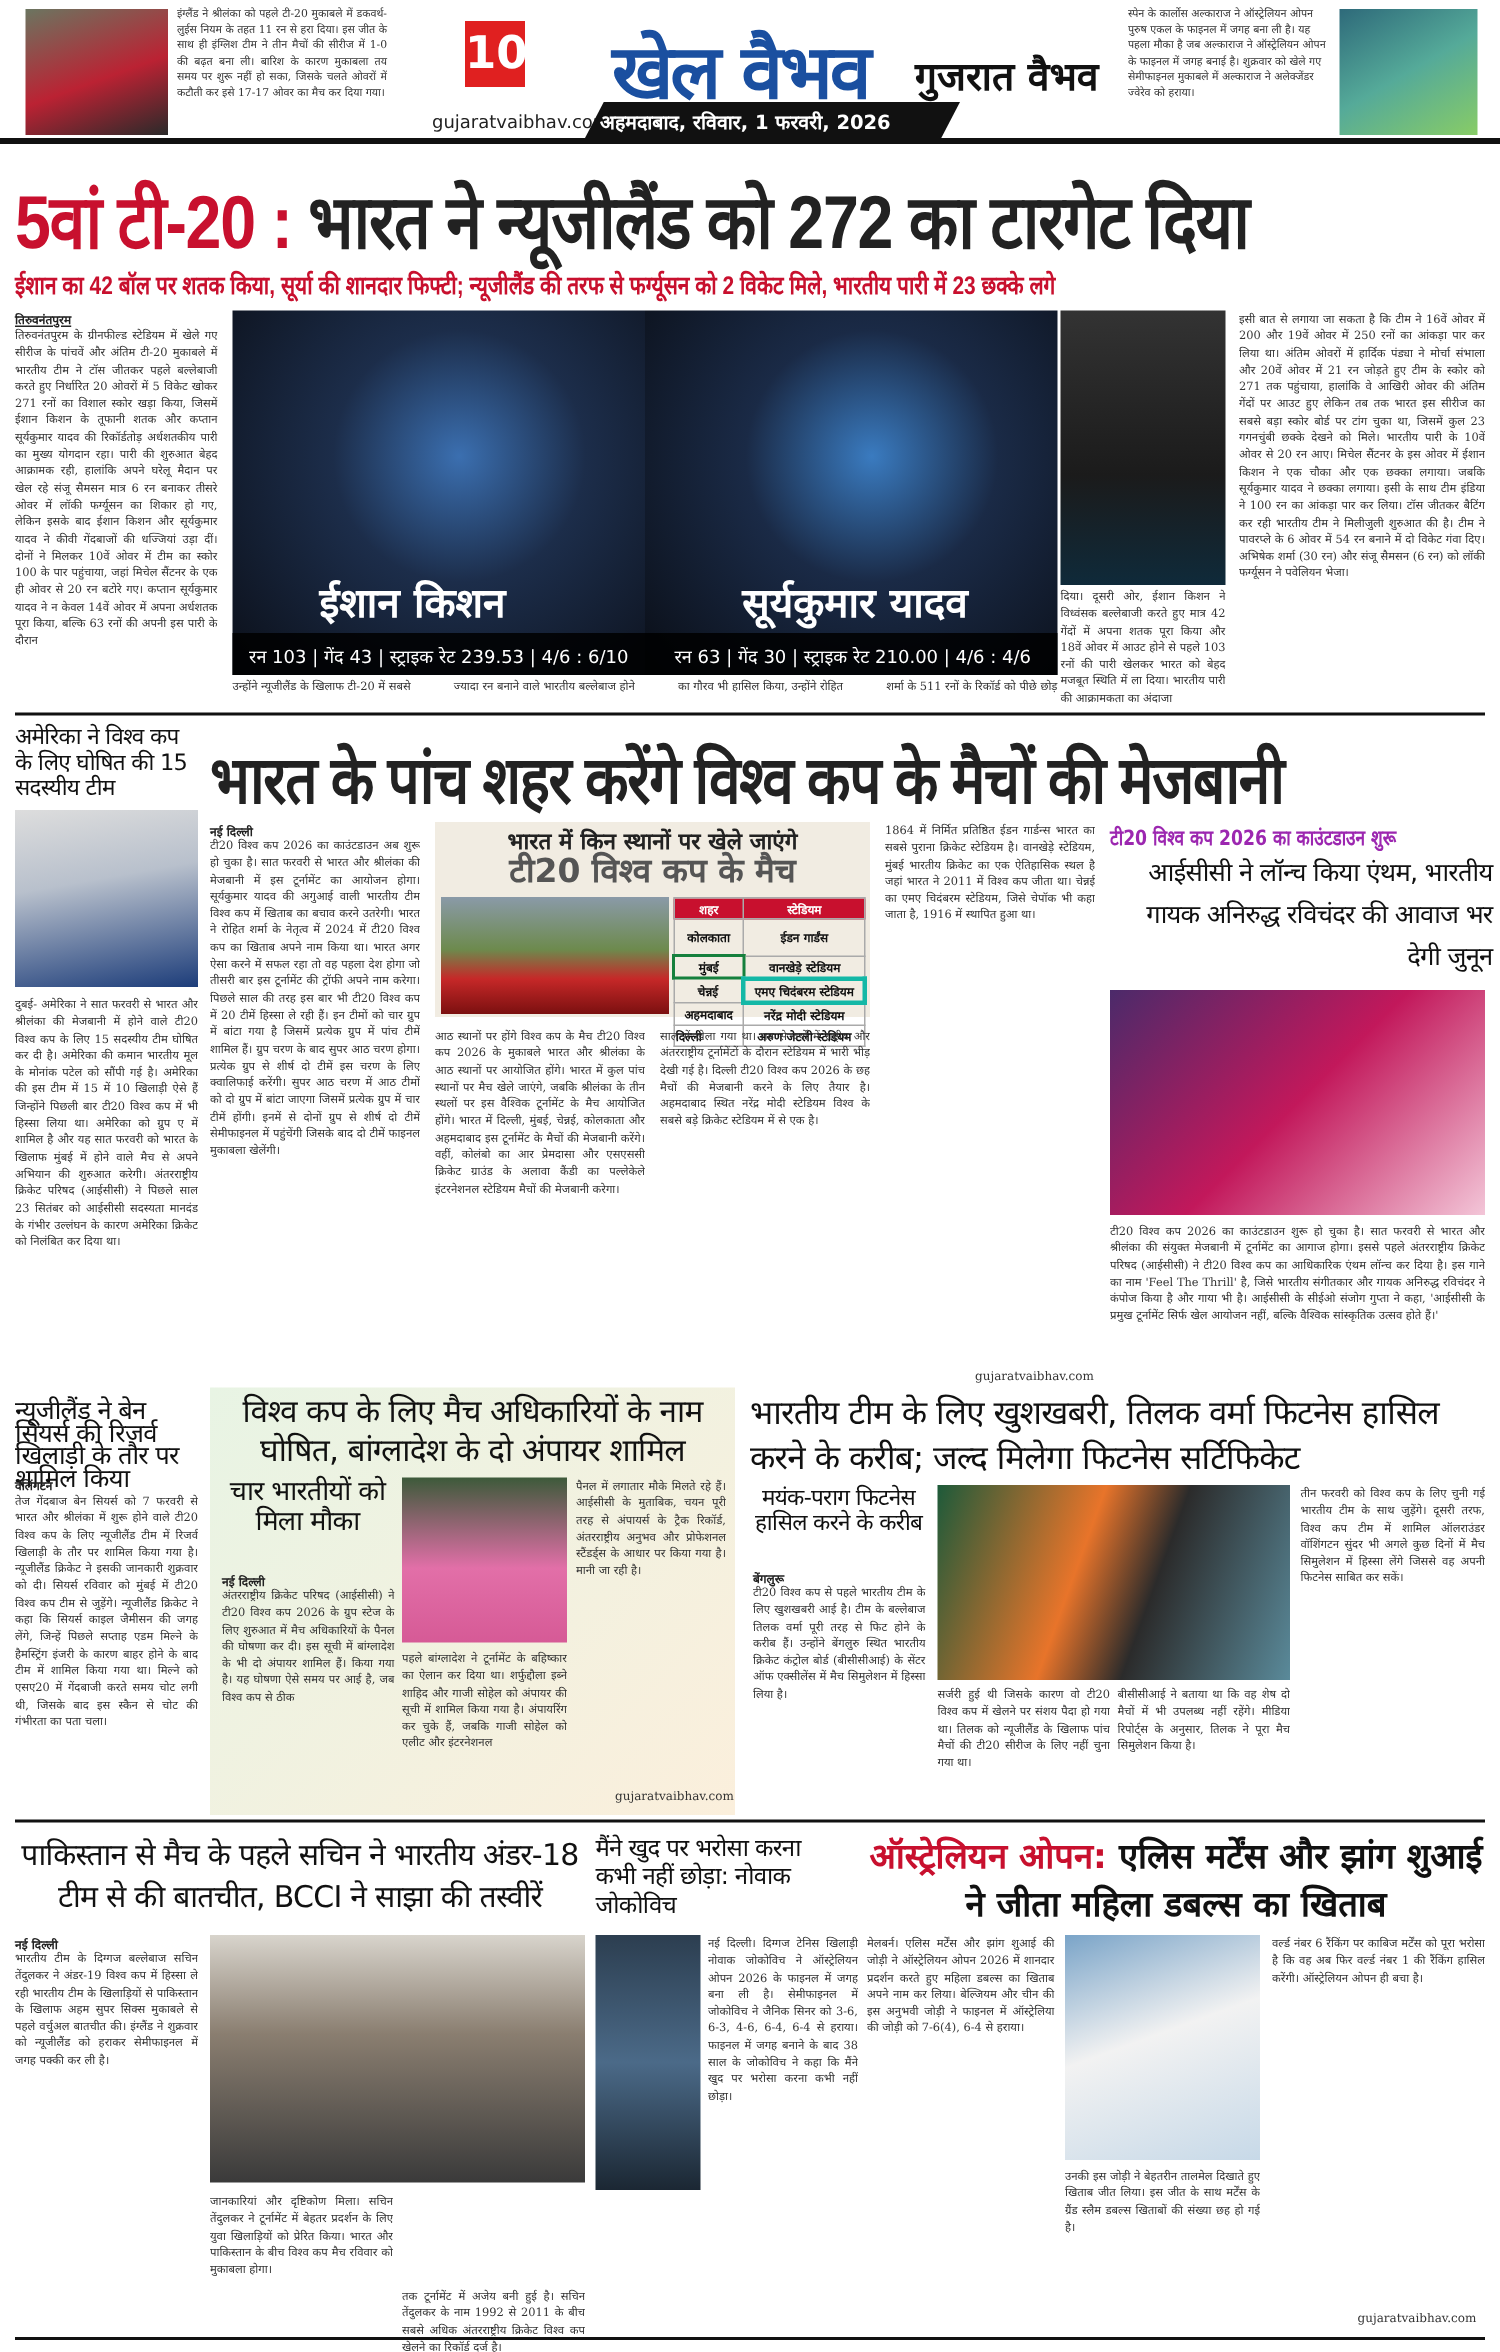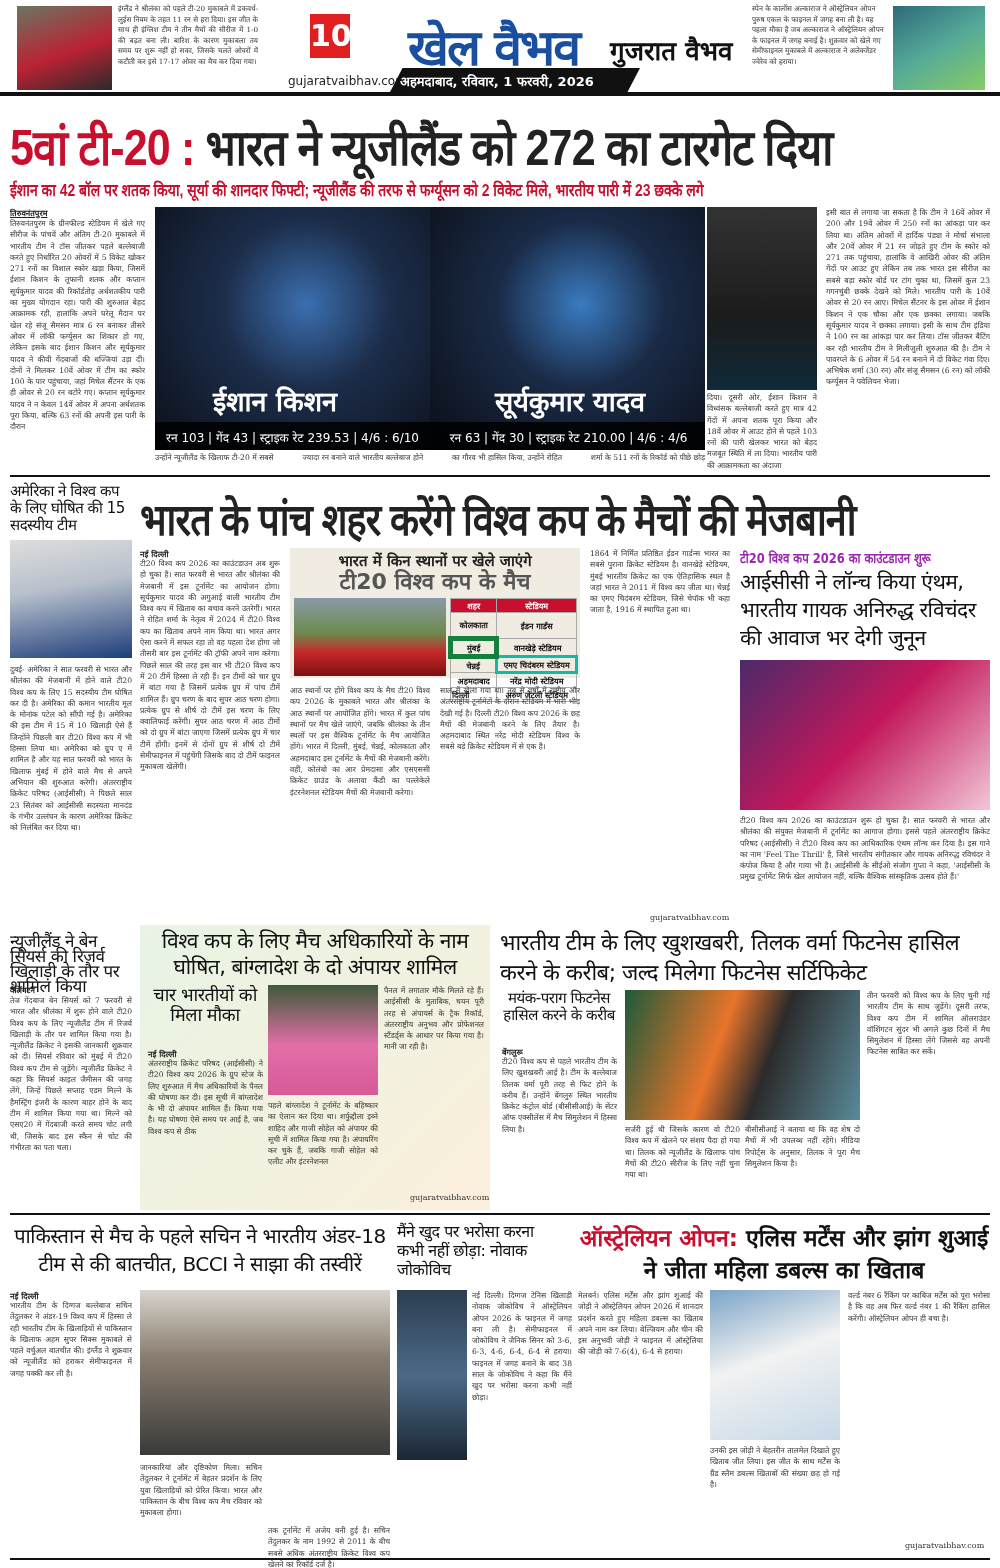--- a/index.html
+++ b/index.html
@@ -85,21 +85,21 @@
     <tbody>
         <tr style="background:#c8102e;color:#fff">
       <th style="padding:1px 2px;border:1px solid #aaa">शहर</th>
       <th style="padding:1px 2px;border:1px solid #aaa">स्टेडियम</th>
     </tr>
     <tr>
           <td style="border:1px solid #aaa;text-align:center;padding:6px">कोलकाता</td>
           <td style="border:1px solid #aaa;text-align:center;padding:1px">ईडन गार्डंस</td>
         </tr>
     <tr>
-          <td style="border:5px solid #15803d;text-align:center;padding:1px">मुंबई</td>
+          <td style="border:2px solid #15803d;text-align:center;padding:1px">मुंबई</td>
           <td style="border:1px solid #aaa;text-align:center;padding:1px">वानखेड़े स्टेडियम</td>
         </tr>
     <tr>
           <td style="border:1px solid #aaa;text-align:center;padding:1px">चेन्नई</td>
           <td style="border:3px solid #14b8a6;text-align:center;padding:1px">एमए चिदंबरम स्टेडियम</td>
         </tr>
     <tr>
           <td style="border:1px solid #aaa;text-align:center;padding:1px">अहमदाबाद</td>
           <td style="border:1px solid #aaa;text-align:center;padding:1px">नरेंद्र मोदी स्टेडियम</td>
         </tr>
@@ -109,21 +109,21 @@
         </tr>
   </tbody>
     </table>
 </div>
 <div class="abs txt" style="left:290px;top:685px;width:140px;height:240px;overflow:hidden">आठ स्थानों पर होंगे विश्व कप के मैच टी20 विश्व कप 2026 के मुकाबले भारत और श्रीलंका के आठ स्थानों पर आयोजित होंगे। भारत में कुल पांच स्थानों पर मैच खेले जाएंगे, जबकि श्रीलंका के तीन स्थलों पर इस वैश्विक टूर्नामेंट के मैच आयोजित होंगे। भारत में दिल्ली, मुंबई, चेन्नई, कोलकाता और अहमदाबाद इस टूर्नामेंट के मैचों की मेजबानी करेंगे। वहीं, कोलंबो का आर प्रेमदासा और एसएससी क्रिकेट ग्राउंड के अलावा कैंडी का पल्लेकेले इंटरनेशनल स्टेडियम मैचों की मेजबानी करेगा।</div>
 <div class="abs txt" style="left:440px;top:685px;width:140px;height:240px;overflow:hidden">साल में खेला गया था। तब से वर्षों में राष्ट्रीय और अंतरराष्ट्रीय टूर्नामेंटों के दौरान स्टेडियम में भारी भीड़ देखी गई है। दिल्ली टी20 विश्व कप 2026 के छह मैचों की मेजबानी करने के लिए तैयार है। अहमदाबाद स्थित नरेंद्र मोदी स्टेडियम विश्व के सबसे बड़े क्रिकेट स्टेडियम में से एक है।</div>
 <div class="abs txt" style="left:590px;top:548px;width:140px;height:370px;overflow:hidden">1864 में निर्मित प्रतिष्ठित ईडन गार्डन्स भारत का सबसे पुराना क्रिकेट स्टेडियम है। वानखेड़े स्टेडियम, मुंबई भारतीय क्रिकेट का एक ऐतिहासिक स्थल है जहां भारत ने 2011 में विश्व कप जीता था। चेन्नई का एमए चिदंबरम स्टेडियम, जिसे चेपॉक भी कहा जाता है, 1916 में स्थापित हुआ था।</div>
 <div class="abs" style="left:650px;top:913px;font-size:8px;color:#333">gujaratvaibhav.com</div>
 
 <div class="abs" style="left:740px;top:548px;width:255px;font:bold 14px 'DejaVu Sans',sans-serif;color:#9c27b0;white-space:nowrap;transform:scaleX(0.82);transform-origin:left">टी20 विश्व कप 2026 का काउंटडाउन शुरू</div>
-<div class="abs hd" style="left:740px;top:568px;width:255px;font-size:21px;line-height:28px;text-align:left">आईसीसी ने लॉन्च किया एंथम, भारतीय गायक अनिरुद्ध रविचंदर की आवाज भर देगी जुनून</div>
+<div class="abs hd" style="left:740px;top:568px;width:255px;font-size:17px;line-height:28px;text-align:right">आईसीसी ने लॉन्च किया एंथम, भारतीय गायक अनिरुद्ध रविचंदर की आवाज भर देगी जुनून</div>
 <div class="abs photo" style="left:740px;top:660px;width:250px;height:150px;background:linear-gradient(135deg,#4b2a6a,#c2185b 50%,#f3c6d8)"></div>
 <div class="abs txt" style="left:740px;top:815px;width:250px;height:105px;overflow:hidden">टी20 विश्व कप 2026 का काउंटडाउन शुरू हो चुका है। सात फरवरी से भारत और श्रीलंका की संयुक्त मेजबानी में टूर्नामेंट का आगाज होगा। इससे पहले अंतरराष्ट्रीय क्रिकेट परिषद (आईसीसी) ने टी20 विश्व कप का आधिकारिक एंथम लॉन्च कर दिया है। इस गाने का नाम 'Feel The Thrill' है, जिसे भारतीय संगीतकार और गायक अनिरुद्ध रविचंदर ने कंपोज किया है और गाया भी है। आईसीसी के सीईओ संजोग गुप्ता ने कहा, 'आईसीसी के प्रमुख टूर्नामेंट सिर्फ खेल आयोजन नहीं, बल्कि वैश्विक सांस्कृतिक उत्सव होते हैं।'</div>
 
 <div class="abs" style="left:140px;top:925px;width:350px;height:285px;background:linear-gradient(135deg,#e8f4e4,#fbefdc)"></div>
 <div class="abs hd" style="left:145px;top:928px;width:340px;font-size:21px;line-height:26px;text-align:center">विश्व कप के लिए मैच अधिकारियों के नाम घोषित, बांग्लादेश के दो अंपायर शामिल</div>
 <div class="abs hd" style="left:145px;top:985px;width:120px;font-size:18px;line-height:20px;text-align:center">चार भारतीयों को मिला मौका</div>
 <div class="abs" style="left:148px;top:1048px;font:bold 8px 'DejaVu Serif',serif">नई दिल्ली</div>
 <div class="abs txt" style="left:148px;top:1058px;width:115px;height:145px;overflow:hidden">अंतरराष्ट्रीय क्रिकेट परिषद (आईसीसी) ने टी20 विश्व कप 2026 के ग्रुप स्टेज के लिए शुरुआत में मैच अधिकारियों के पैनल की घोषणा कर दी। इस सूची में बांग्लादेश के भी दो अंपायर शामिल हैं। किया गया है। यह घोषणा ऐसे समय पर आई है, जब विश्व कप से ठीक</div>
 <div class="abs photo" style="left:268px;top:985px;width:110px;height:110px;background:linear-gradient(180deg,#3d5a3a,#e26fa8 55%,#d65a96)"></div>
 <div class="abs txt" style="left:268px;top:1100px;width:110px;height:100px;overflow:hidden">पहले बांग्लादेश ने टूर्नामेंट के बहिष्कार का ऐलान कर दिया था। शर्फुद्दौला इब्ने शाहिद और गाजी सोहेल को अंपायर की सूची में शामिल किया गया है। अंपायरिंग कर चुके हैं, जबकि गाजी सोहेल को एलीट और इंटरनेशनल</div>

